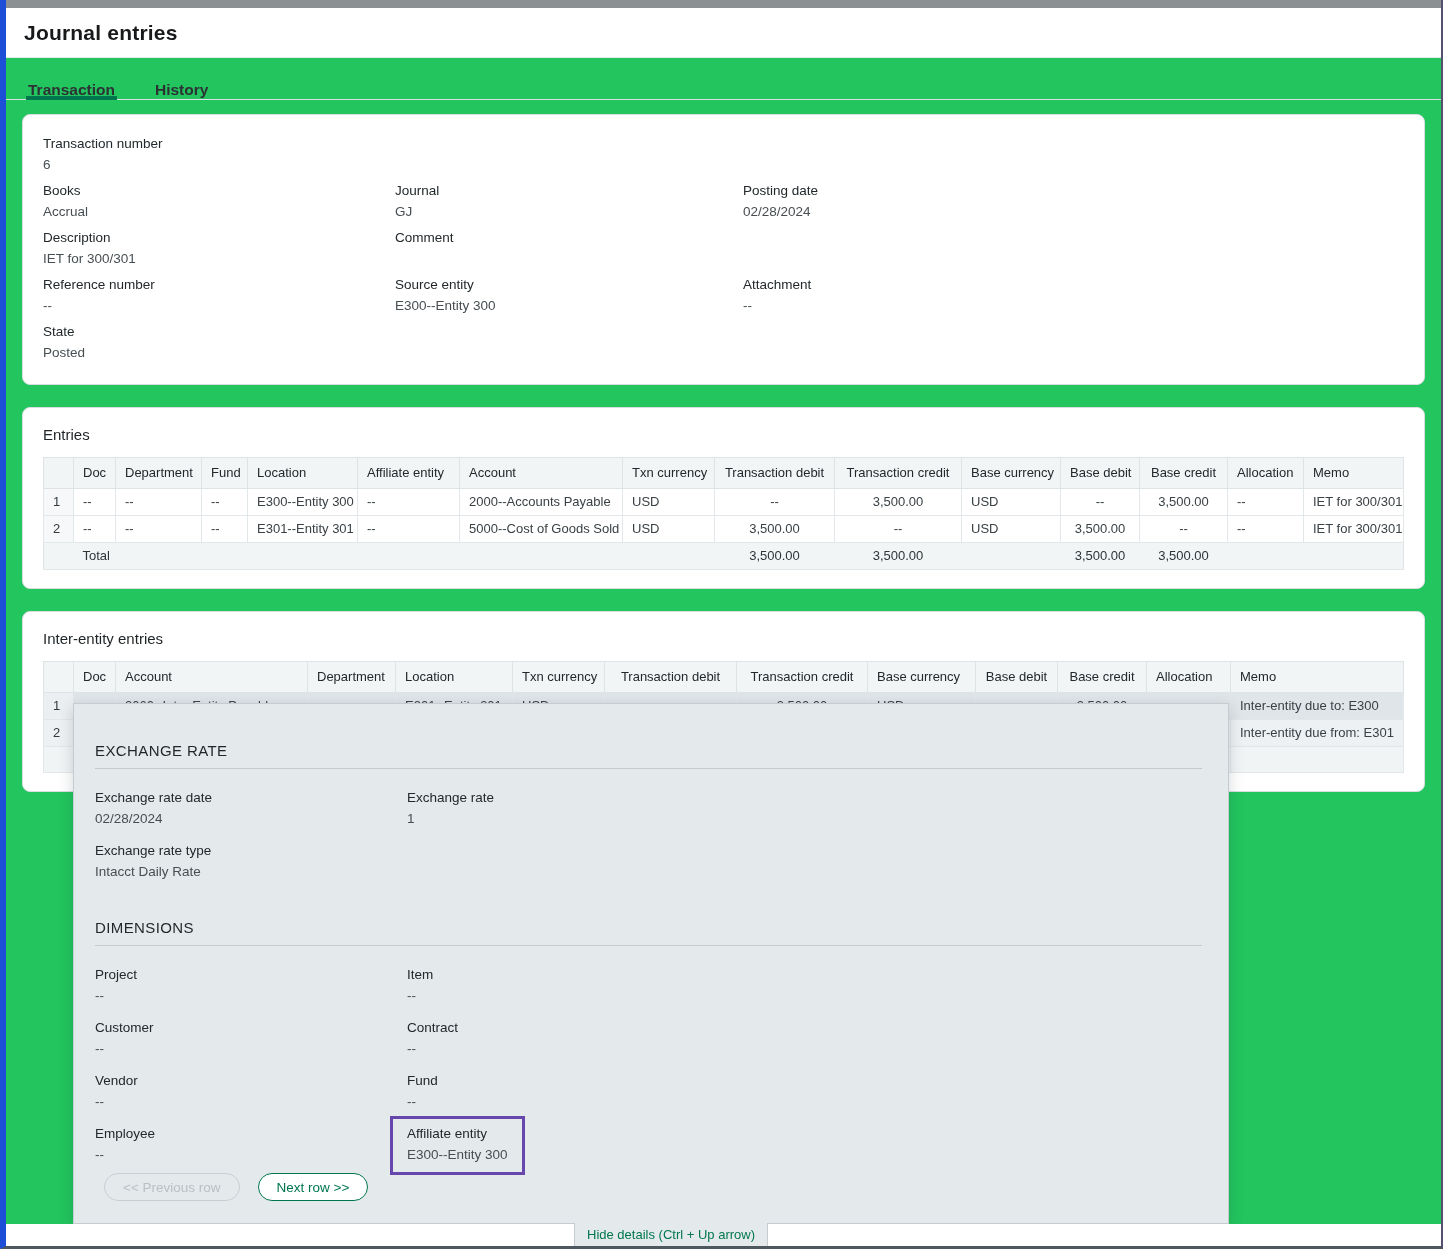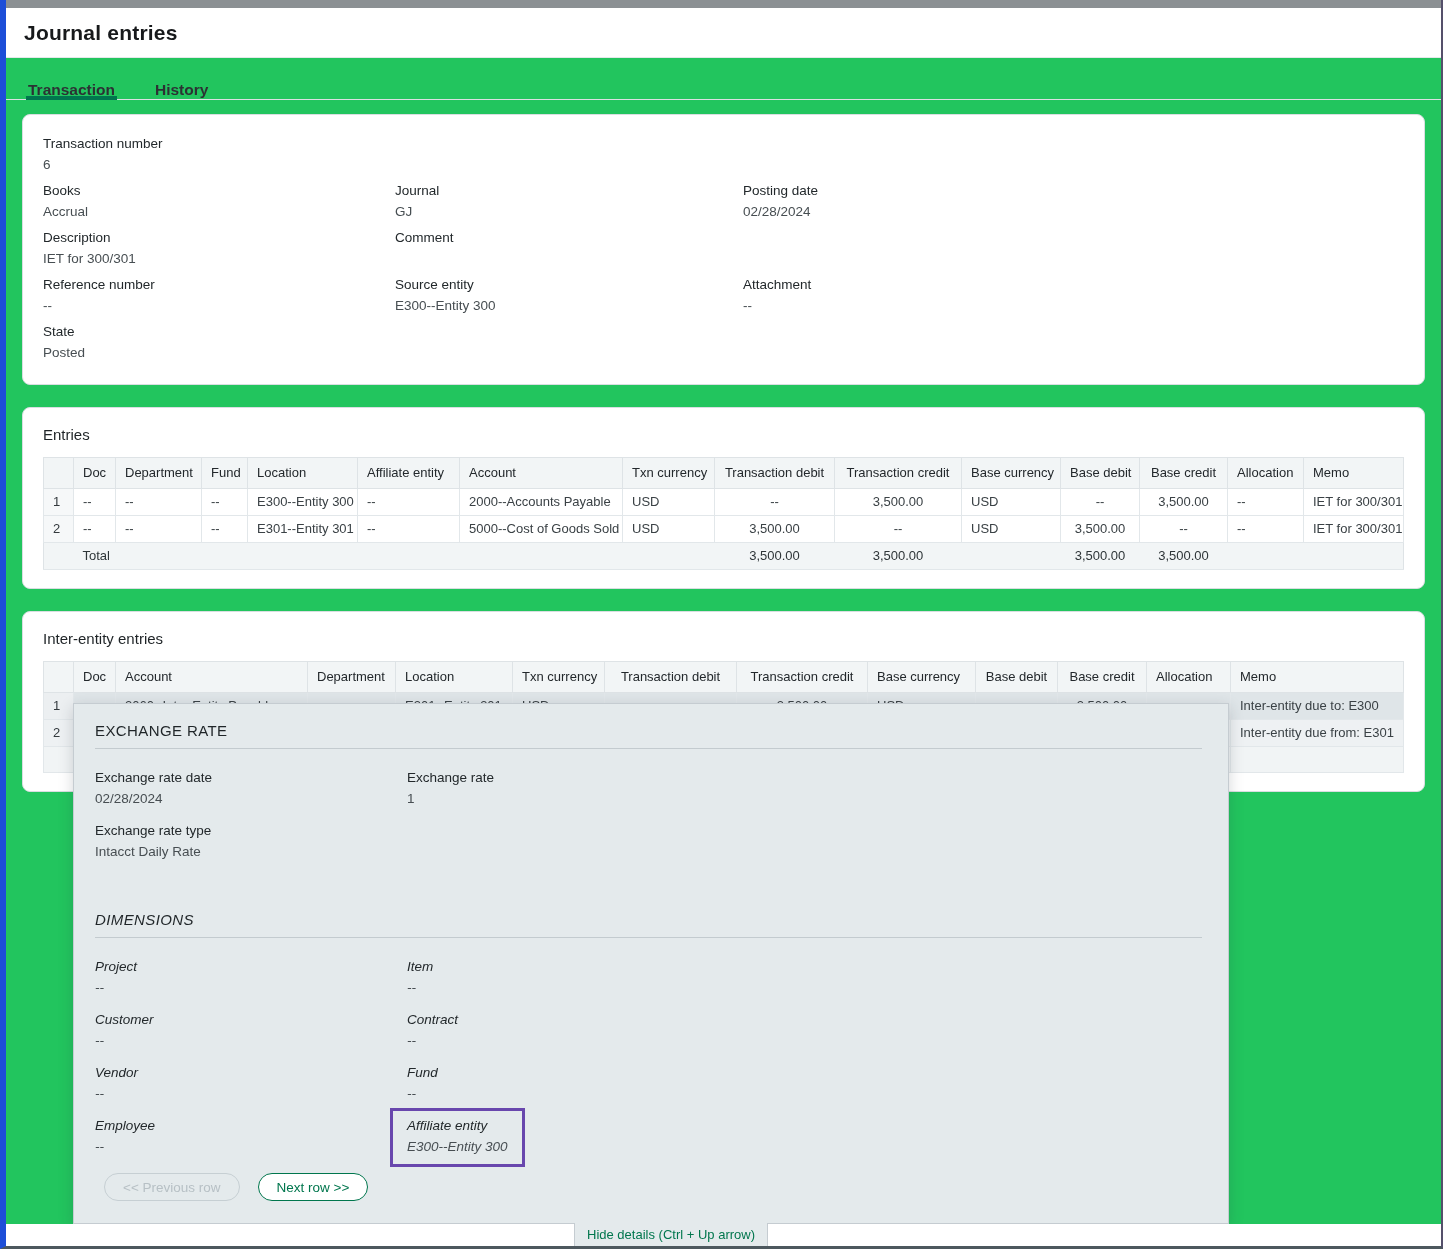--- a/index.html
+++ b/index.html
@@ -43,27 +43,27 @@
   .total-row td:first-child { border-left: 1px solid #dee3e6; }
   .total-row td:last-child { border-right: 1px solid #dee3e6; }
   tr.sel td { background: #dfe5e8; }
   tr.sel td.rownum { background: #eceff1; }
   tr.row2 td { background: #eef1f3; }
   tr.empty-row td { background: #f1f4f5; height: 26px; }
   
   .detail-panel {
     position: absolute; left: 67px; top: 703px; width: 1156px; height: 521px;
     background: #e4eaec; border: 1px solid #c5ccd1; box-shadow: 0 4px 14px rgba(40,50,60,.20);
-    padding: 18px 26px 0 21px;
+    padding: 38px 26px 0 21px;
   }
   .panel-heading { font-size: 15px; color: #1f2528; letter-spacing: .4px; margin: 0 0 9px; font-weight: 400; }
   .panel-hr { border: none; border-top: 1px solid #c3cbcf; margin: 0 0 20px; }
   .panel-grid { display: grid; grid-template-columns: 312px 1fr; }
   .p-field { margin-bottom: 15px; }
-  .section-dimensions { margin-top: 36px; font-style: italic; }
+  .section-dimensions { margin-top: 24px; }
   .hl-box { display: inline-block; border: 3px solid #6847ad; padding: 6px 14px 9px; margin: -9px 0 0 -17px; background: transparent; }
   .panel-actions { position: absolute; left: 30px; bottom: 22px; display: flex; gap: 18px; }
   .panel-btn { height: 28px; padding: 0 18px; border-radius: 15px; font-size: 13.5px; font-family: inherit; cursor: pointer; }
   .panel-btn.prev { border: 1px solid #c6cfd3; color: #b7c0c5; background: transparent; }
   .panel-btn.next { border: 1px solid #00764d; color: #00764d; background: #fff; }
   
   .footer { position: absolute; left: 0; right: 0; bottom: 0; height: 22px; background: #fff; }
   .hide-tab {
     position: absolute; left: 568px; bottom: 0; width: 194px; height: 23px;
     background: #e4eaec; border-left: 1px solid #c5ccd1; border-right: 1px solid #c5ccd1;

